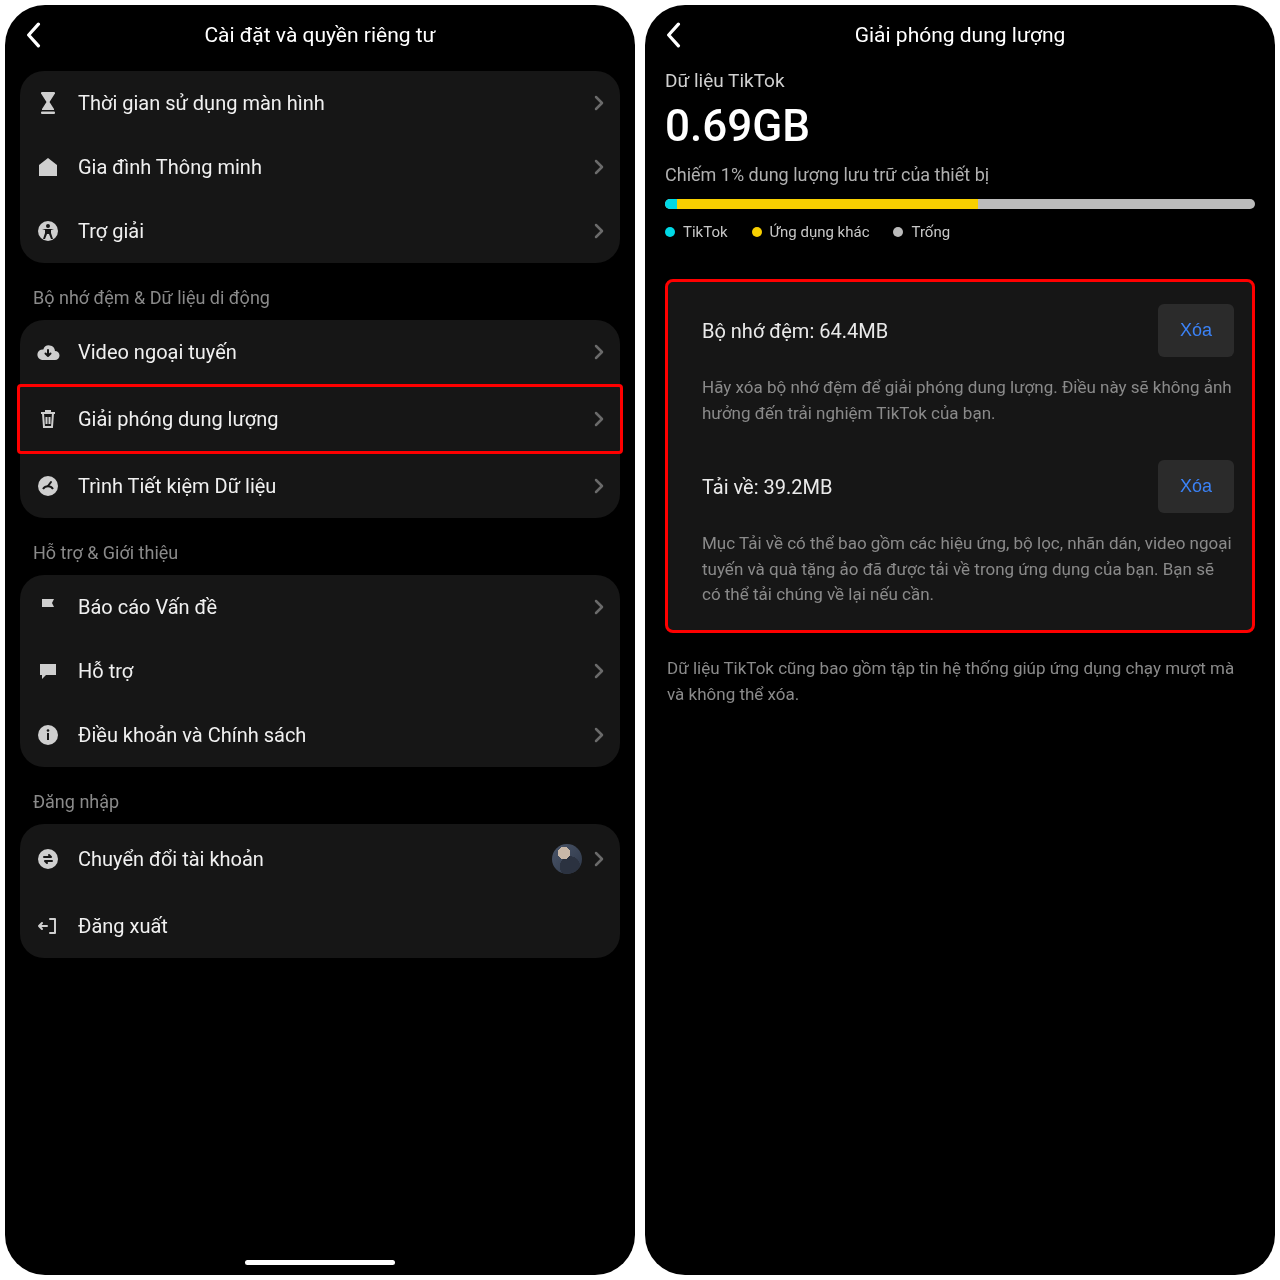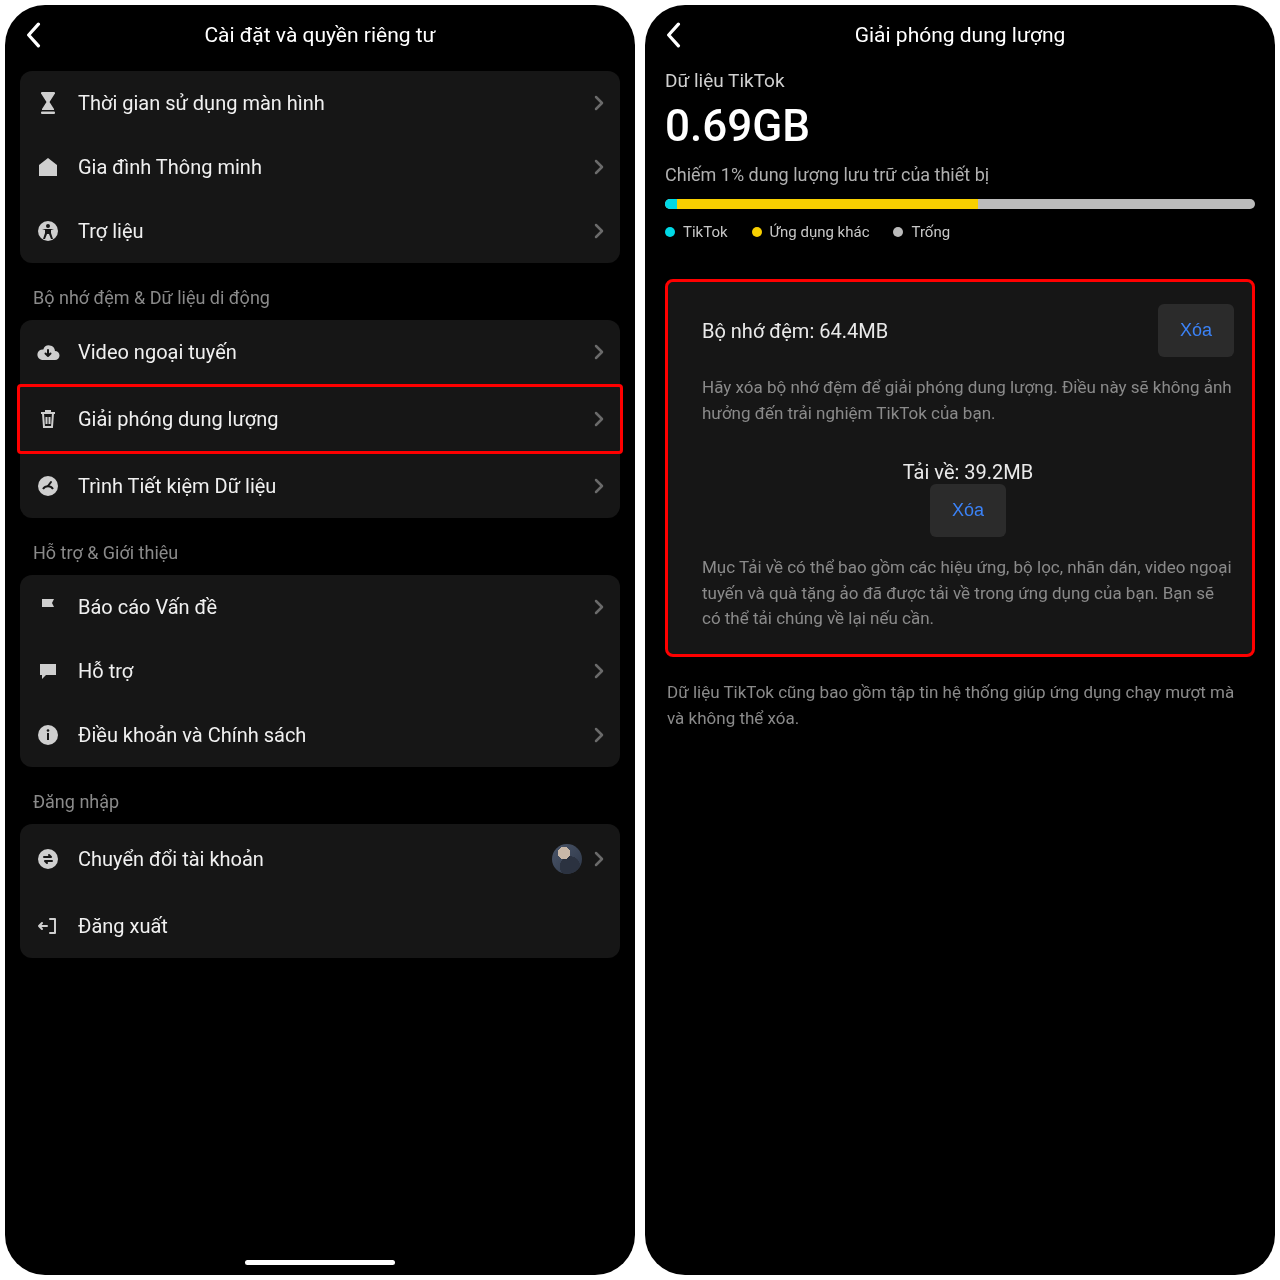--- a/index.html
+++ b/index.html
@@ -43,21 +43,21 @@
       font-weight: 400;
       color: #fff;
     }
     .section-header {
       color: #8a8a8a;
       font-size: 18px;
       padding: 24px 28px 12px 28px;
     }
     .list-group {
       background: #161616;
-      border-radius: 12px;
+      border-radius: 24px;
       margin: 0 15px;
     }
     .list-item {
       display: flex;
       align-items: center;
       padding: 20px 16px;
       position: relative;
     }
     .list-item .icon-slot {
       width: 24px;
@@ -243,21 +243,21 @@
       </span>
     </div>
     <div class="list-item">
       <span class="icon-slot">
         <svg width="22" height="22" viewBox="0 0 22 22" fill="#cfcfcf">
             <circle cx="11" cy="11" r="10"></circle>
             <circle cx="11" cy="6" r="2" fill="#161616"></circle>
             <path d="M5 9h12l-3 1v3l2 6h-2l-2-5h-2l-2 5H6l2-6v-3L5 9z" fill="#161616"></path>
           </svg>
       </span>
-      <span class="label">Trợ liệu</span>
+      <span class="label">Trợ giải</span>
       <span class="chevron">
         <svg width="10" height="16" viewBox="0 0 10 16" fill="none" stroke="#6a6a6a" stroke-width="2.5" stroke-linecap="round" stroke-linejoin="round">
             <polyline points="2,2 8,8 2,14"></polyline>
           </svg>
       </span>
     </div>
   </div>
 
   <div class="section-header">Bộ nhớ đệm &amp; Dữ liệu di động</div>
   <div class="list-group">
@@ -415,21 +415,21 @@
       </div>
     </div>
 
     <div class="storage-box">
       <div class="storage-row">
         <div class="storage-row-title">Bộ nhớ đệm: 64.4MB</div>
         <button class="clear-btn">Xóa</button>
       </div>
       <div class="storage-desc">Hãy xóa bộ nhớ đệm để giải phóng dung lượng. Điều này sẽ không ảnh hưởng đến trải nghiệm TikTok của bạn.</div>
 
-      <div class="storage-row" style="margin-top:34px;flex-direction:column;">
+      <div class="storage-row" style="margin-top:34px;">
         <div class="storage-row-title">Tải về: 39.2MB</div>
         <button class="clear-btn">Xóa</button>
       </div>
       <div class="storage-desc">Mục Tải về có thể bao gồm các hiệu ứng, bộ lọc, nhãn dán, video ngoại tuyến và quà tặng ảo đã được tải về trong ứng dụng của bạn. Bạn sẽ có thể tải chúng về lại nếu cần.</div>
     </div>
 
     <div class="storage-footer">Dữ liệu TikTok cũng bao gồm tập tin hệ thống giúp ứng dụng chạy mượt mà và không thể xóa.</div>
   </div>
 </div>
 

